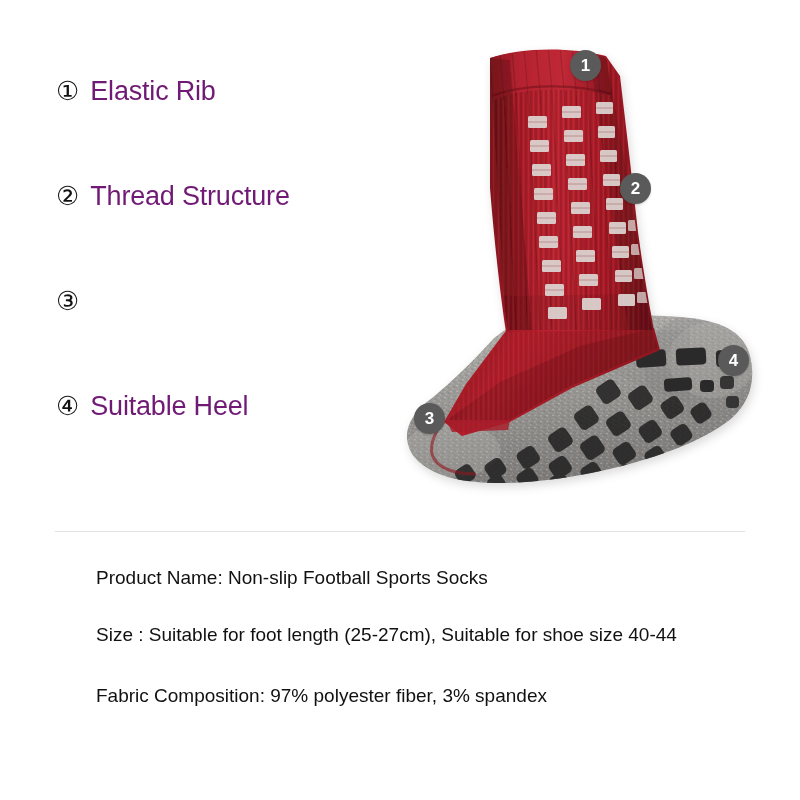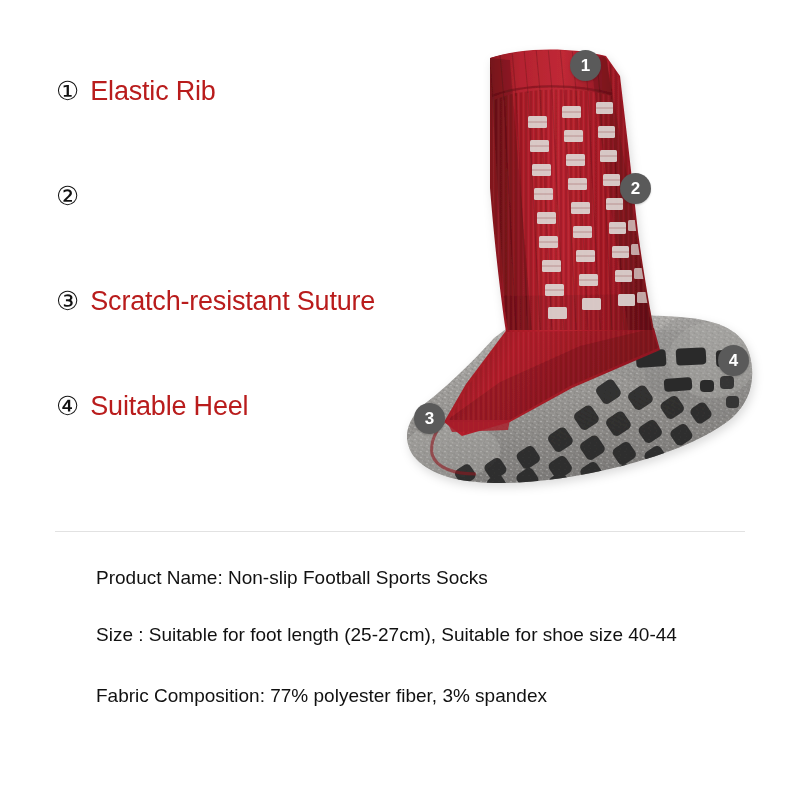--- a/index.html
+++ b/index.html
@@ -19,21 +19,21 @@
   .feature-row{
     display:flex;align-items:baseline;
     height:105px;
   }
   .feature-num{
     font-size:26px;color:#111;line-height:1;
     font-family:"DejaVu Sans", sans-serif;
     margin-right:11px;flex:none;
   }
   .feature-label{
-    font-size:27px;color:#b91c1c;line-height:1;
+    font-size:27px;color:#701a75;line-height:1;
     letter-spacing:-0.2px;white-space:nowrap;text-align:right;
   }
 
   
   .product{position:absolute;left:390px;top:30px;width:400px;height:490px;}
   .sock-svg{position:absolute;left:0;top:0;width:400px;height:490px;}
 
   
   .badge{
     position:absolute;width:31px;height:31px;border-radius:50%;
@@ -72,25 +72,25 @@
 
   <div class="features">
 
     <div class="feature-row">
       <span class="feature-num">①</span>
       <span class="feature-label">Elastic Rib</span>
     </div>
 
     <div class="feature-row">
       <span class="feature-num">②</span>
+      <span class="feature-label">Thread Structure</span>
     </div>
 
     <div class="feature-row">
       <span class="feature-num">③</span>
-      <span class="feature-label">Scratch-resistant Suture</span>
     </div>
 
     <div class="feature-row">
       <span class="feature-num">④</span>
       <span class="feature-label">Suitable Heel</span>
     </div>
 
   </div>
 
   <div class="product">
@@ -369,18 +369,18 @@
 
     <div class="spec-row-1">
       <span class="spec-line">Product Name: Non-slip Football Sports Socks</span>
     </div>
 
     <div class="spec-row-2">
       <span class="spec-line">Size : Suitable for foot length (25-27cm),  Suitable for shoe size 40-44</span>
     </div>
 
     <div class="spec-row-3">
-      <span class="spec-line">Fabric Composition: 77% polyester fiber, 3% spandex</span>
+      <span class="spec-line">Fabric Composition: 97% polyester fiber, 3% spandex</span>
     </div>
 
   </div>
 
 </div>
 
 </body></html>

